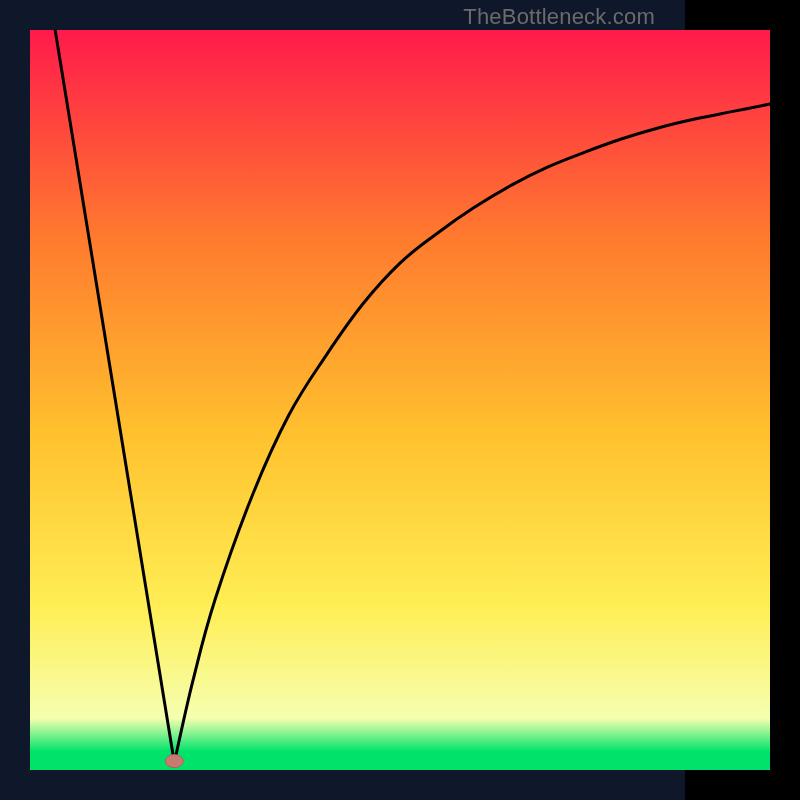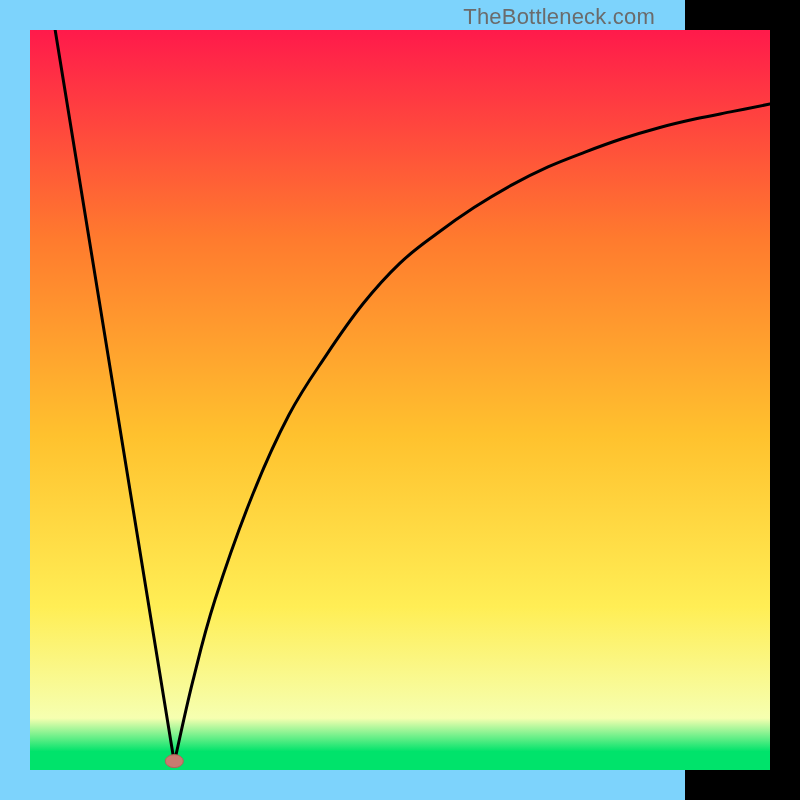--- a/index.html
+++ b/index.html
@@ -8,21 +8,21 @@
     width: 800px;
     height: 800px;
     overflow: hidden;
     background: #000;
     font-family: Arial, Helvetica, sans-serif;
   }
   .frame {
     position: relative;
     width: 685px;
     height: 800px;
-    background: #7dd3fc;
+    background: #0f172a;
   }
   .plot {
     position: absolute;
     left: 30px;
     top: 30px;
     width: 740px;
     height: 740px;
     overflow: hidden;
   }
   .attribution {

